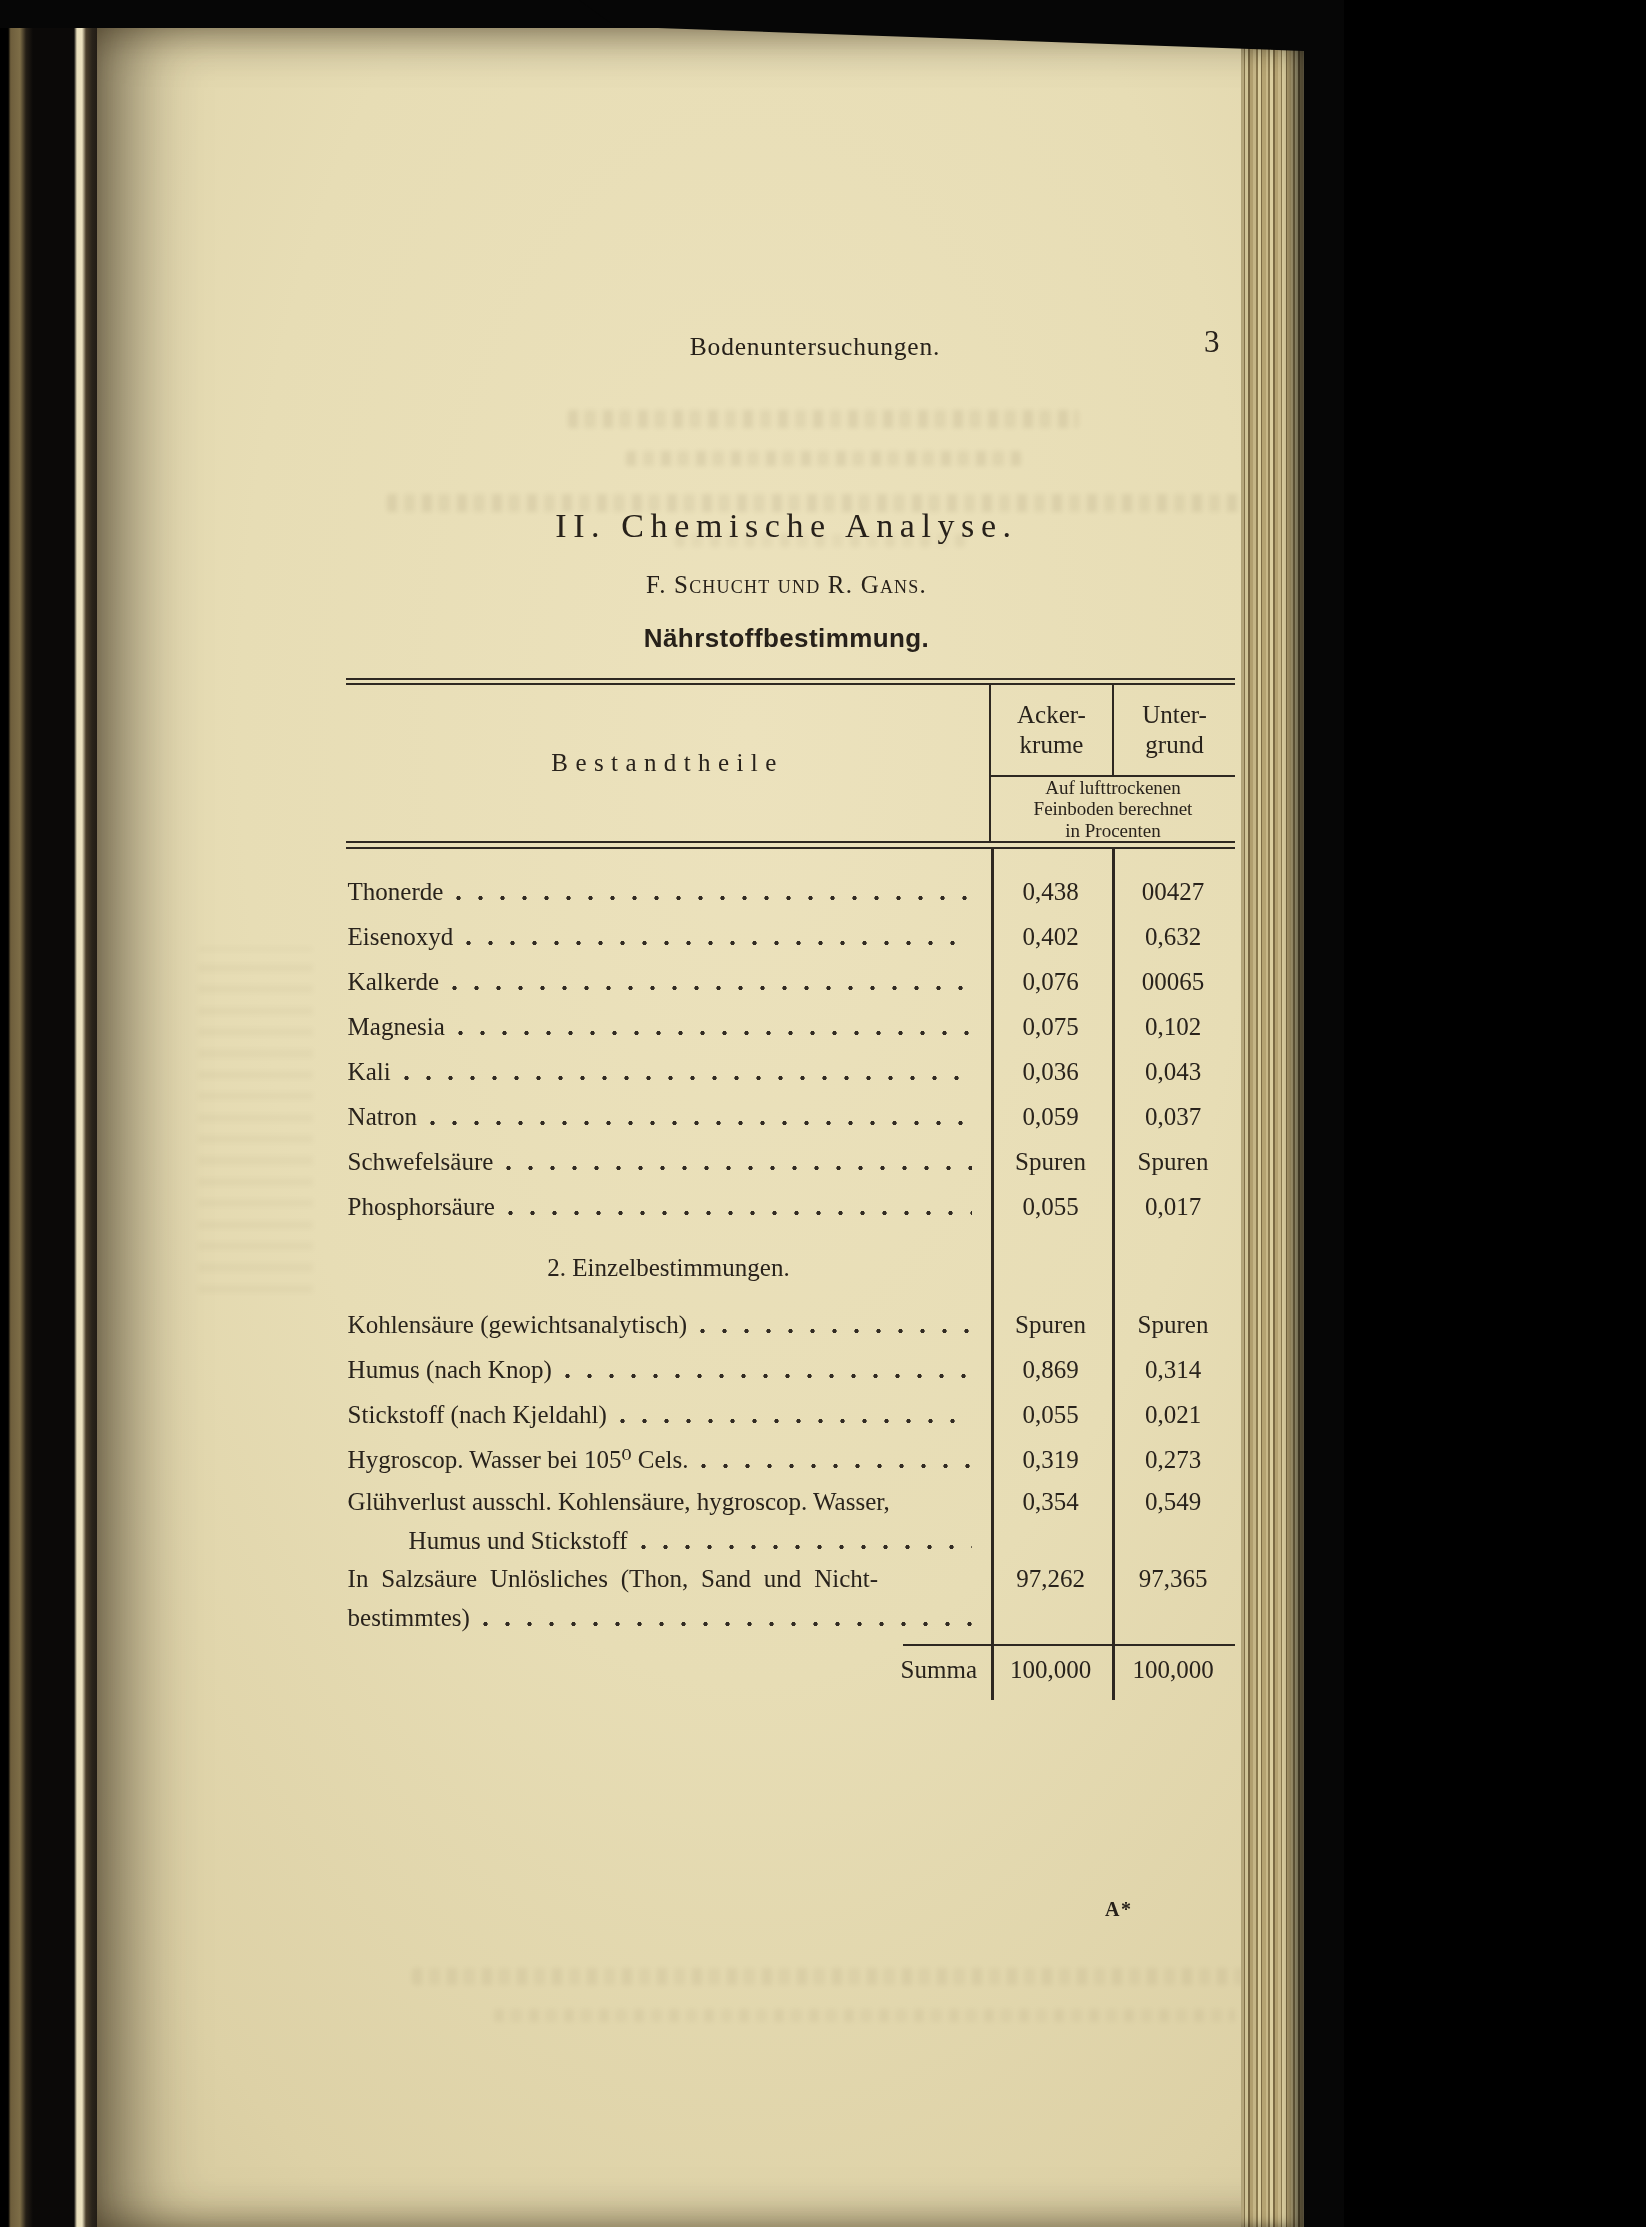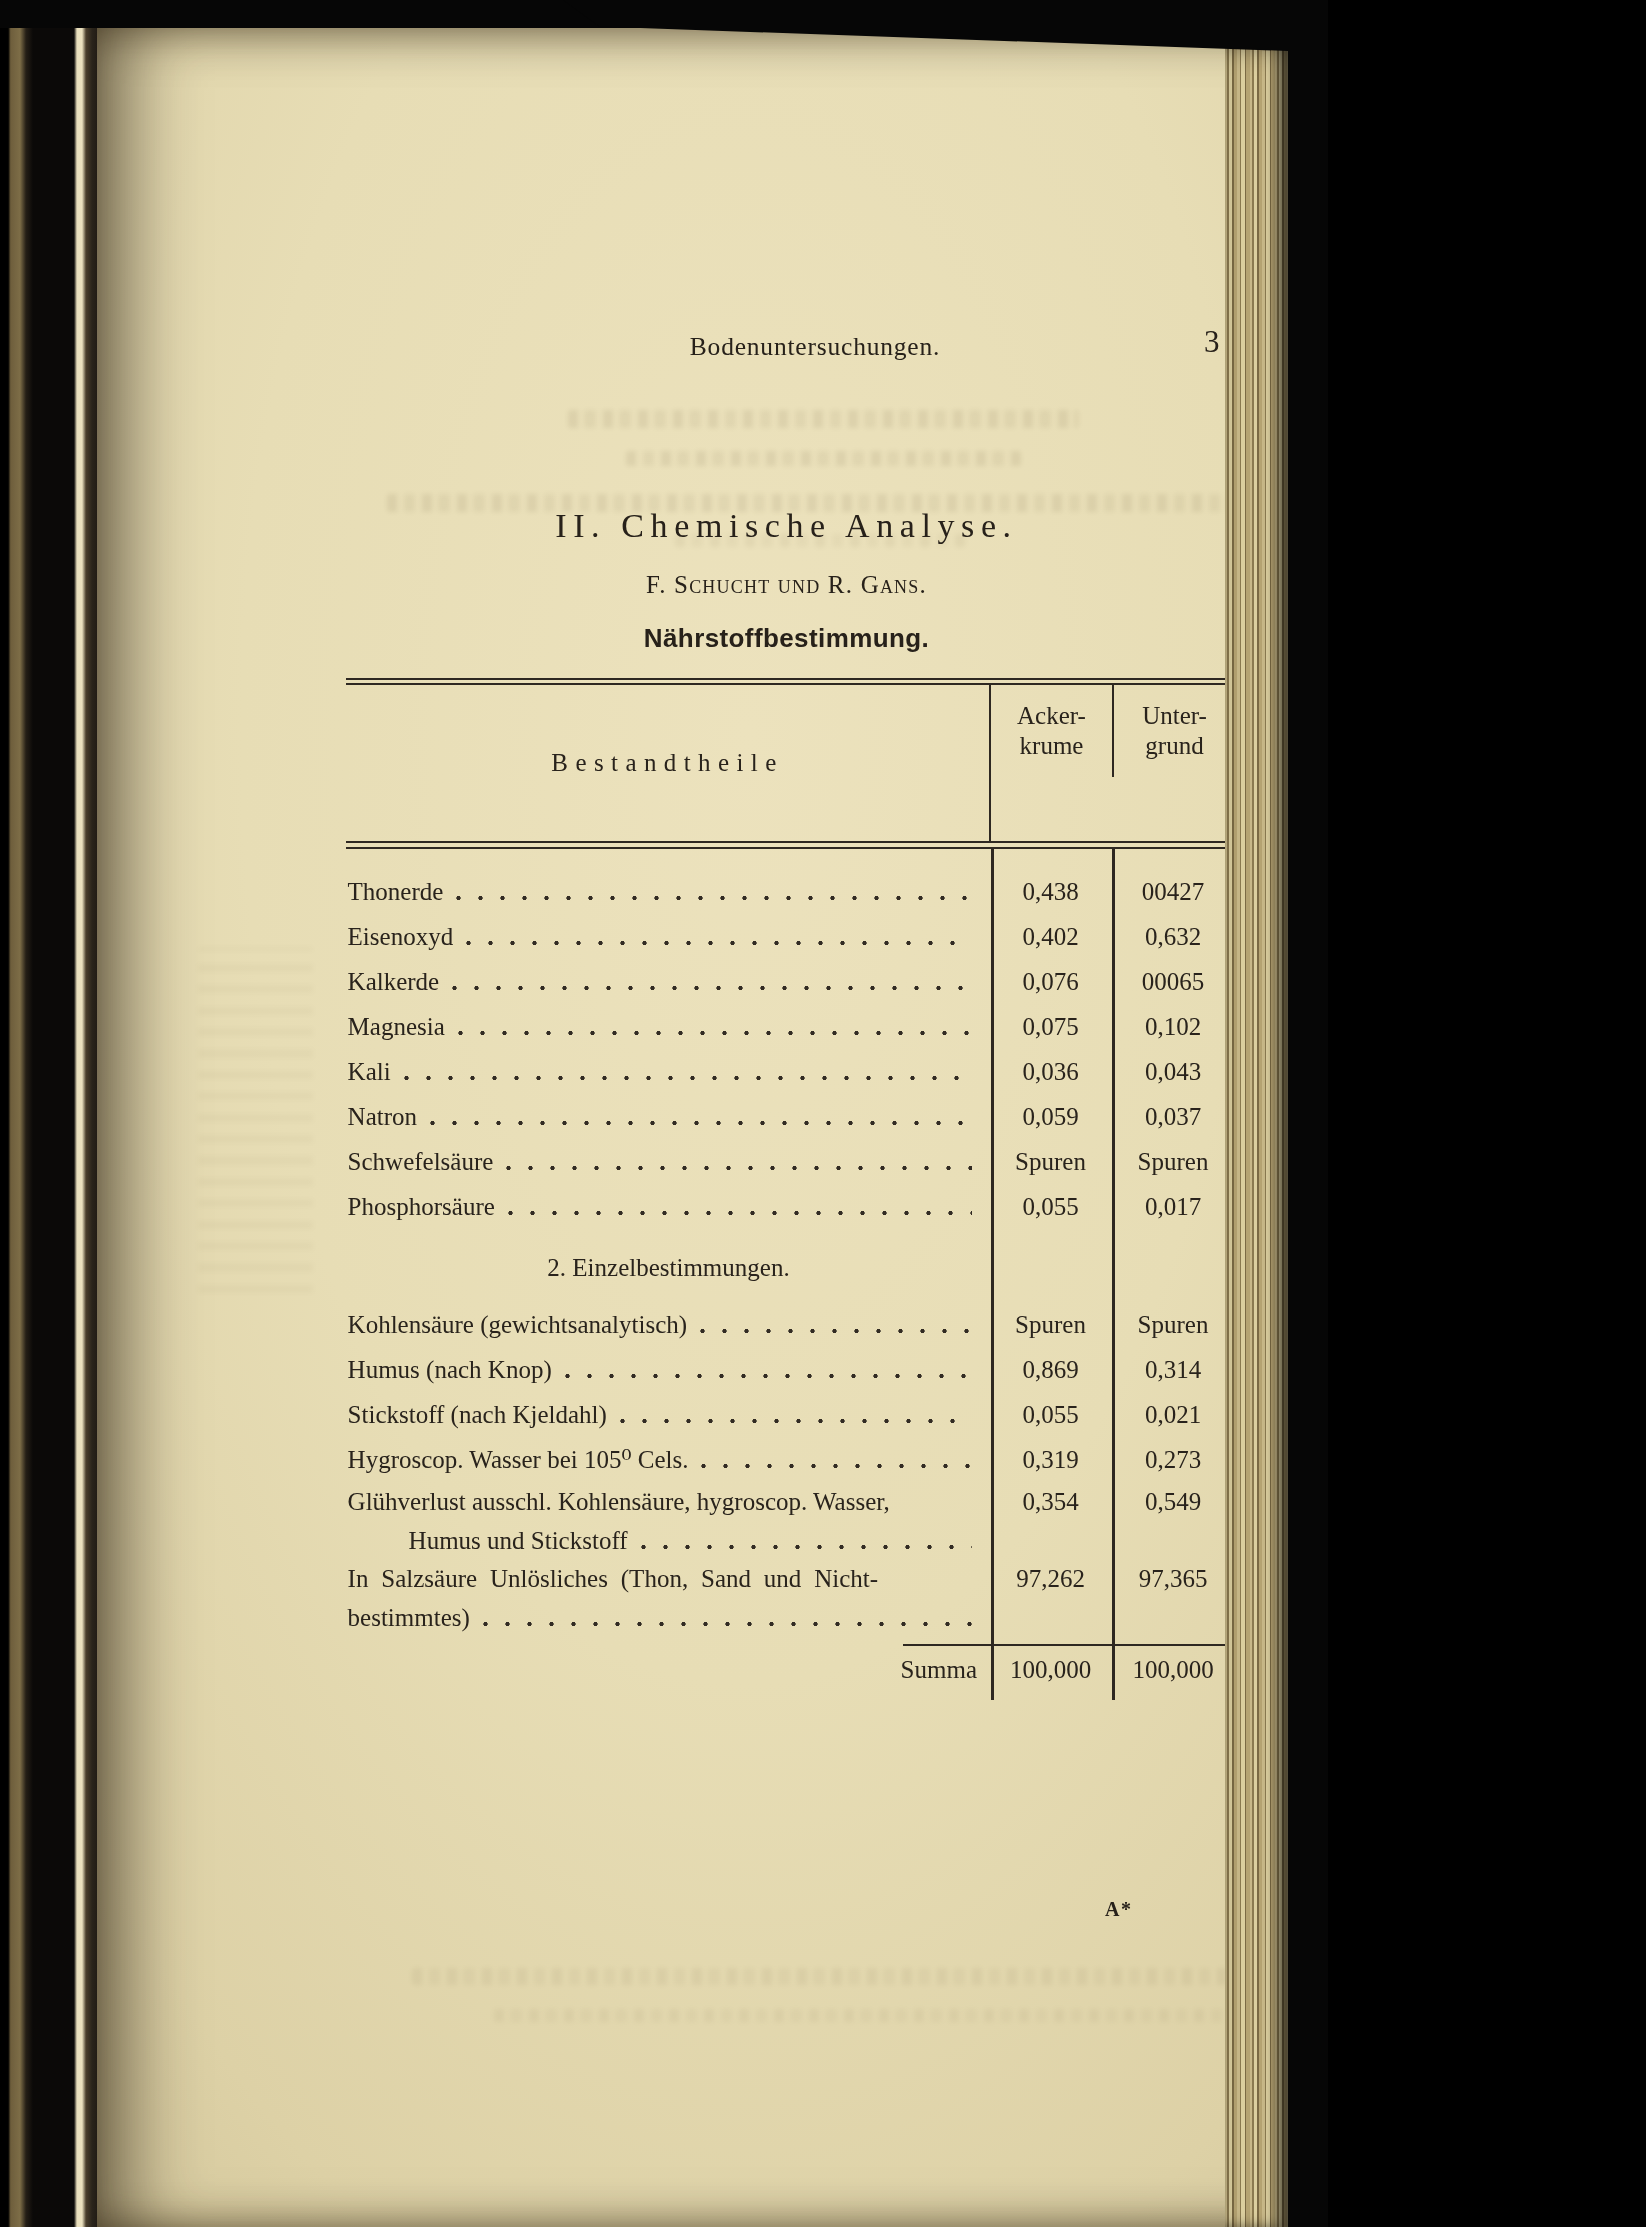--- a/index.html
+++ b/index.html
@@ -1,17 +1,17 @@
 <!DOCTYPE html>
 <html style="font-size:13px"><head>
 <meta charset="utf-8">
 <style>
   html,body{margin:0;padding:0;background:#000;}
   .canvas{position:relative;width:1328px;height:2227px;overflow:hidden;background:#86efac;
-          font-family:"Liberation Serif","DejaVu Serif",serif;color:#27211a;}
+          font-family:"Liberation Serif","DejaVu Serif",serif;color:#27211a;padding-left:16px;}
 
   
   .top-bar{position:absolute;top:0;left:0;right:0;height:28px;background:#060606;z-index:6;}
   .corner-tr{position:absolute;top:0;right:40px;width:725px;height:51px;background:#060606;
              clip-path:polygon(0 0,100% 0,100% 100%,5% 52%);z-index:6;}
   .spine{position:absolute;left:0;top:0;bottom:0;width:97px;z-index:5;
          background:linear-gradient(90deg,#000 0,#000 8.2px,#6e5e3c 10.7px,#7d6d47 20px,#241e16 26px,
                     #0b0908 33px,#0b0908 74px,#e9dfbd 77px,#ece2c0 82px,#4a3e2c 86px,#2a241b 92px,#221c15 97px);}
   .edges{position:absolute;right:40px;top:28px;bottom:0;width:63px;z-index:5;
          background:repeating-linear-gradient(90deg,#c8b888 0 2.5px,#8b7a50 2.5px 4.1px,#dccf9f 4.1px 7.4px,#7b6a44 7.4px 9px,#b5a372 9px 12.4px);
@@ -107,20 +107,25 @@
           <div class="th-cols">
             <div class="th-col first">
               <div>Acker-</div>
               <div>krume</div>
             </div>
             <div class="th-col second">
               <div>Unter-</div>
               <div>grund</div>
             </div>
           </div>
+          <div class="th-sub">
+            <div>Auf lufttrockenen</div>
+            <div>Feinboden berechnet</div>
+            <div>in Procenten</div>
+          </div>
         </div>
       </div>
       <div class="dbl"></div>
       <div class="tbody">
         <div class="vrule a"></div>
         <div class="vrule b"></div>
 
           <div class="trow">
             <span class="tlabel">Thonerde</span>
             <span class="leader"></span>

